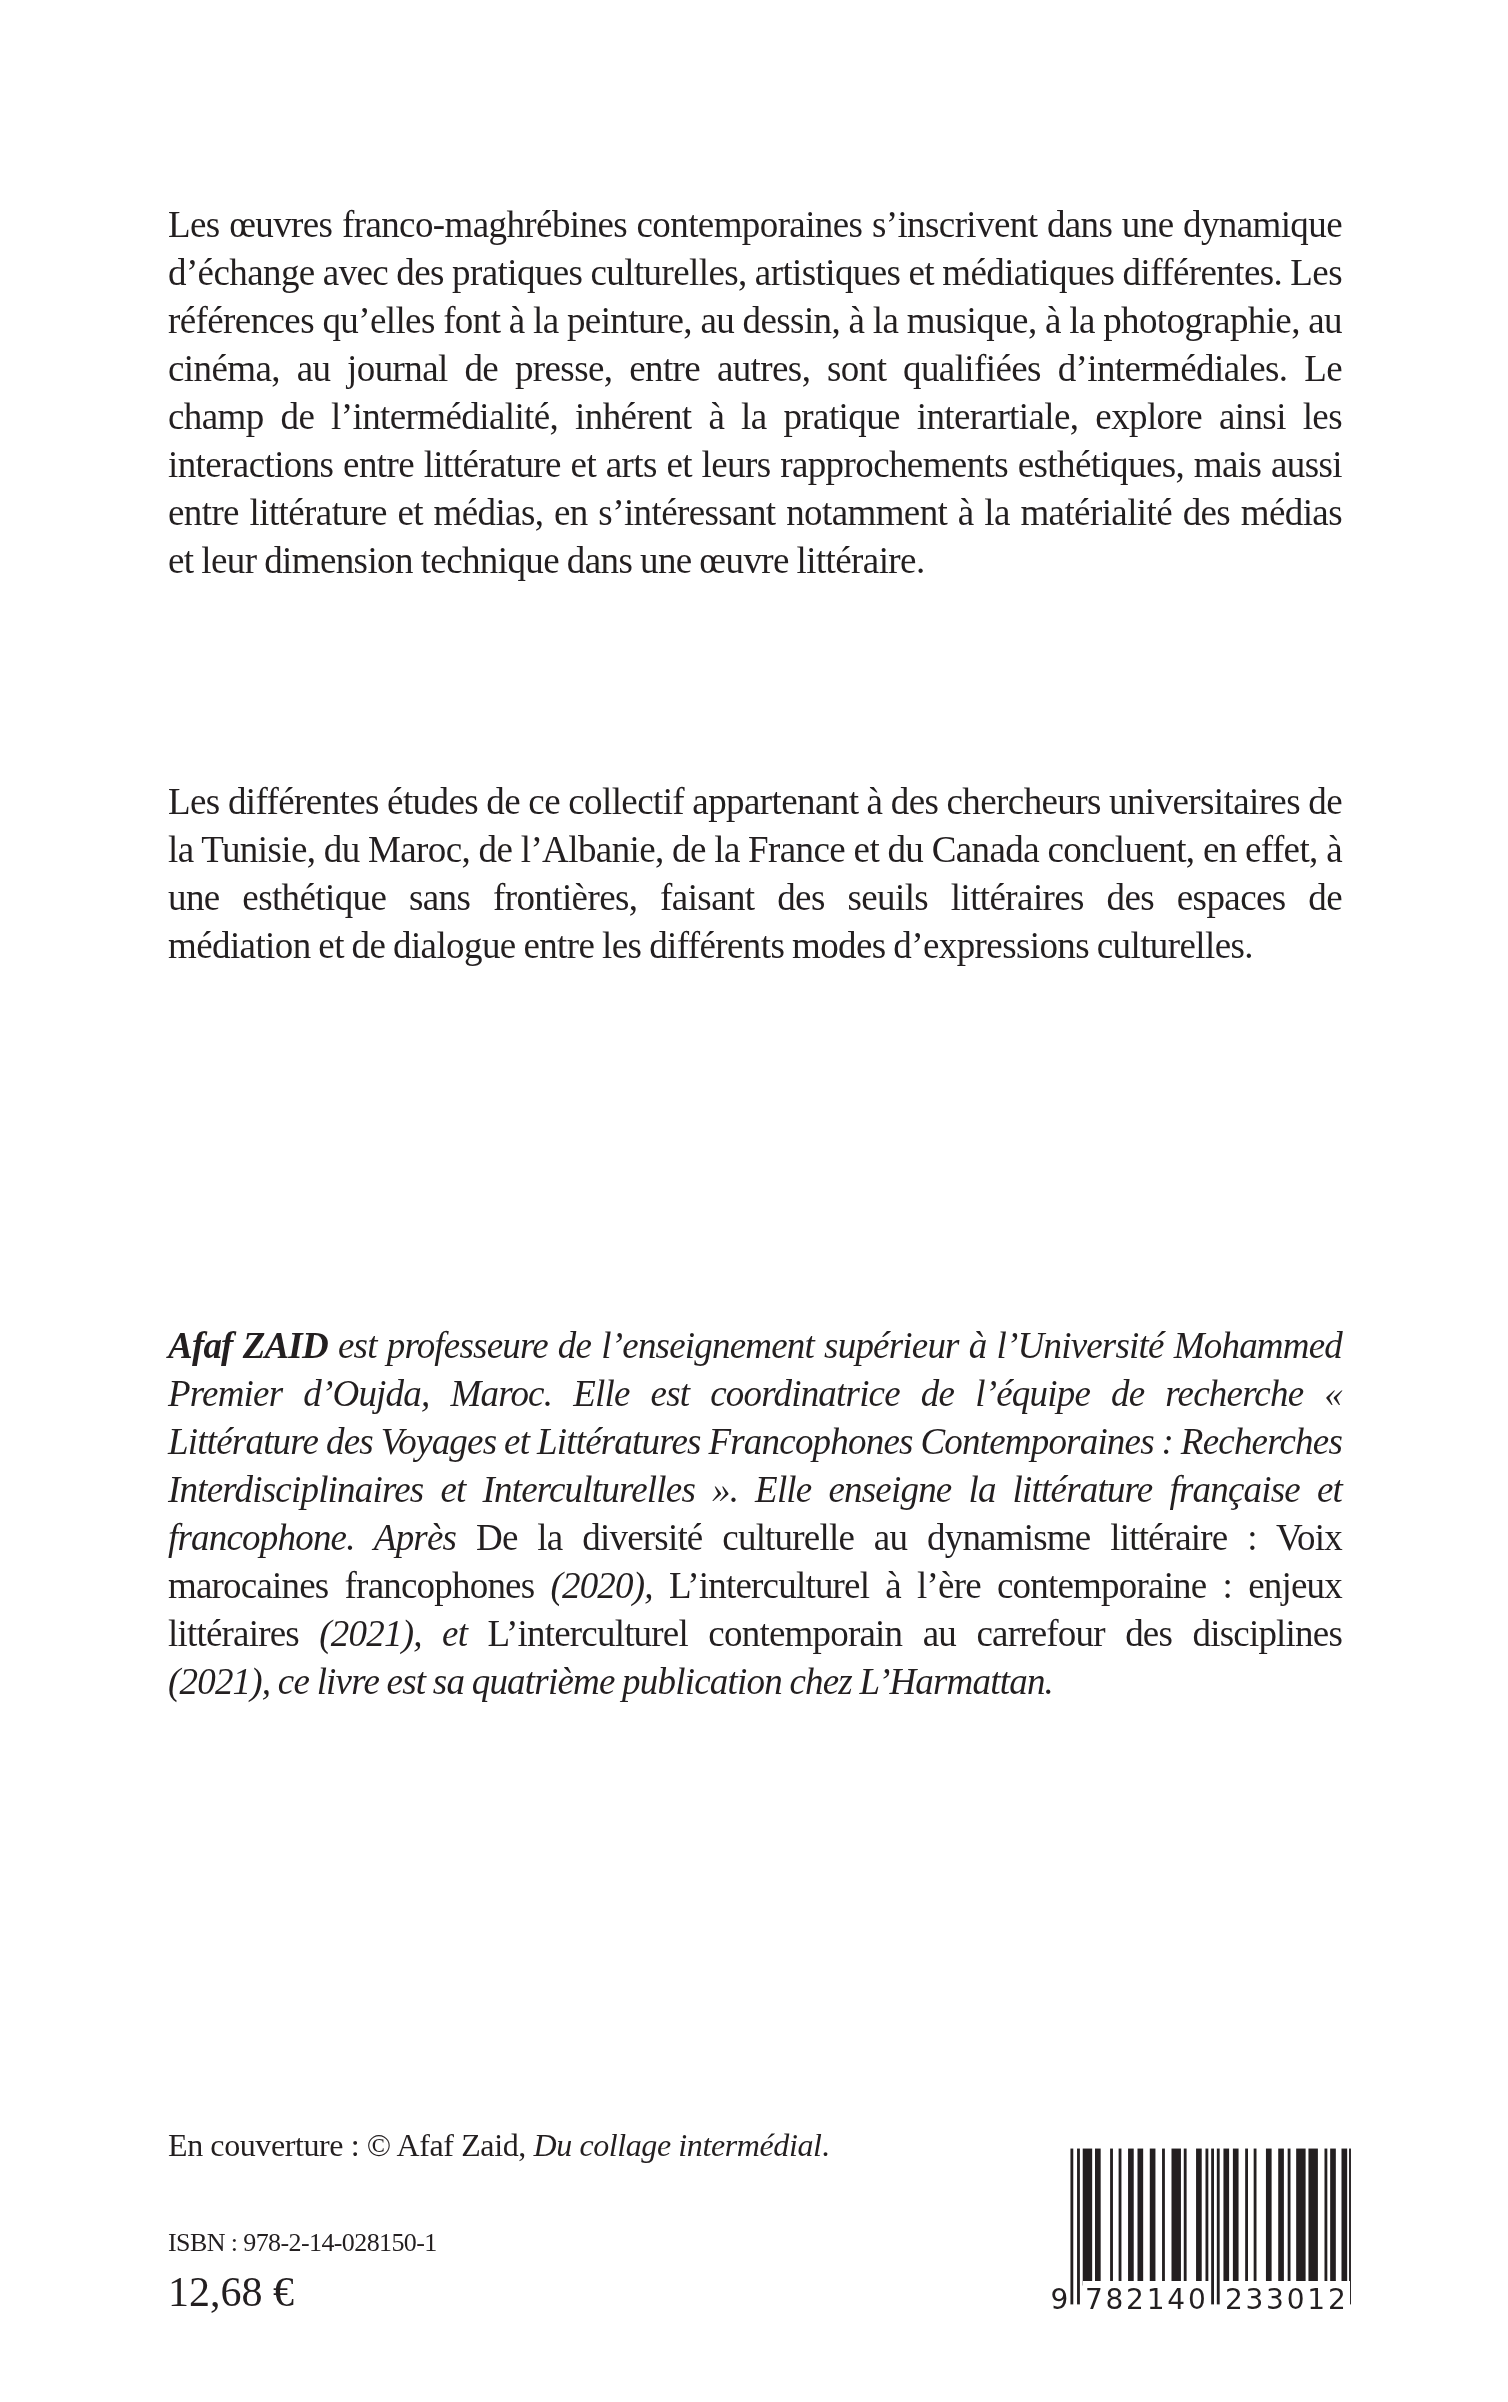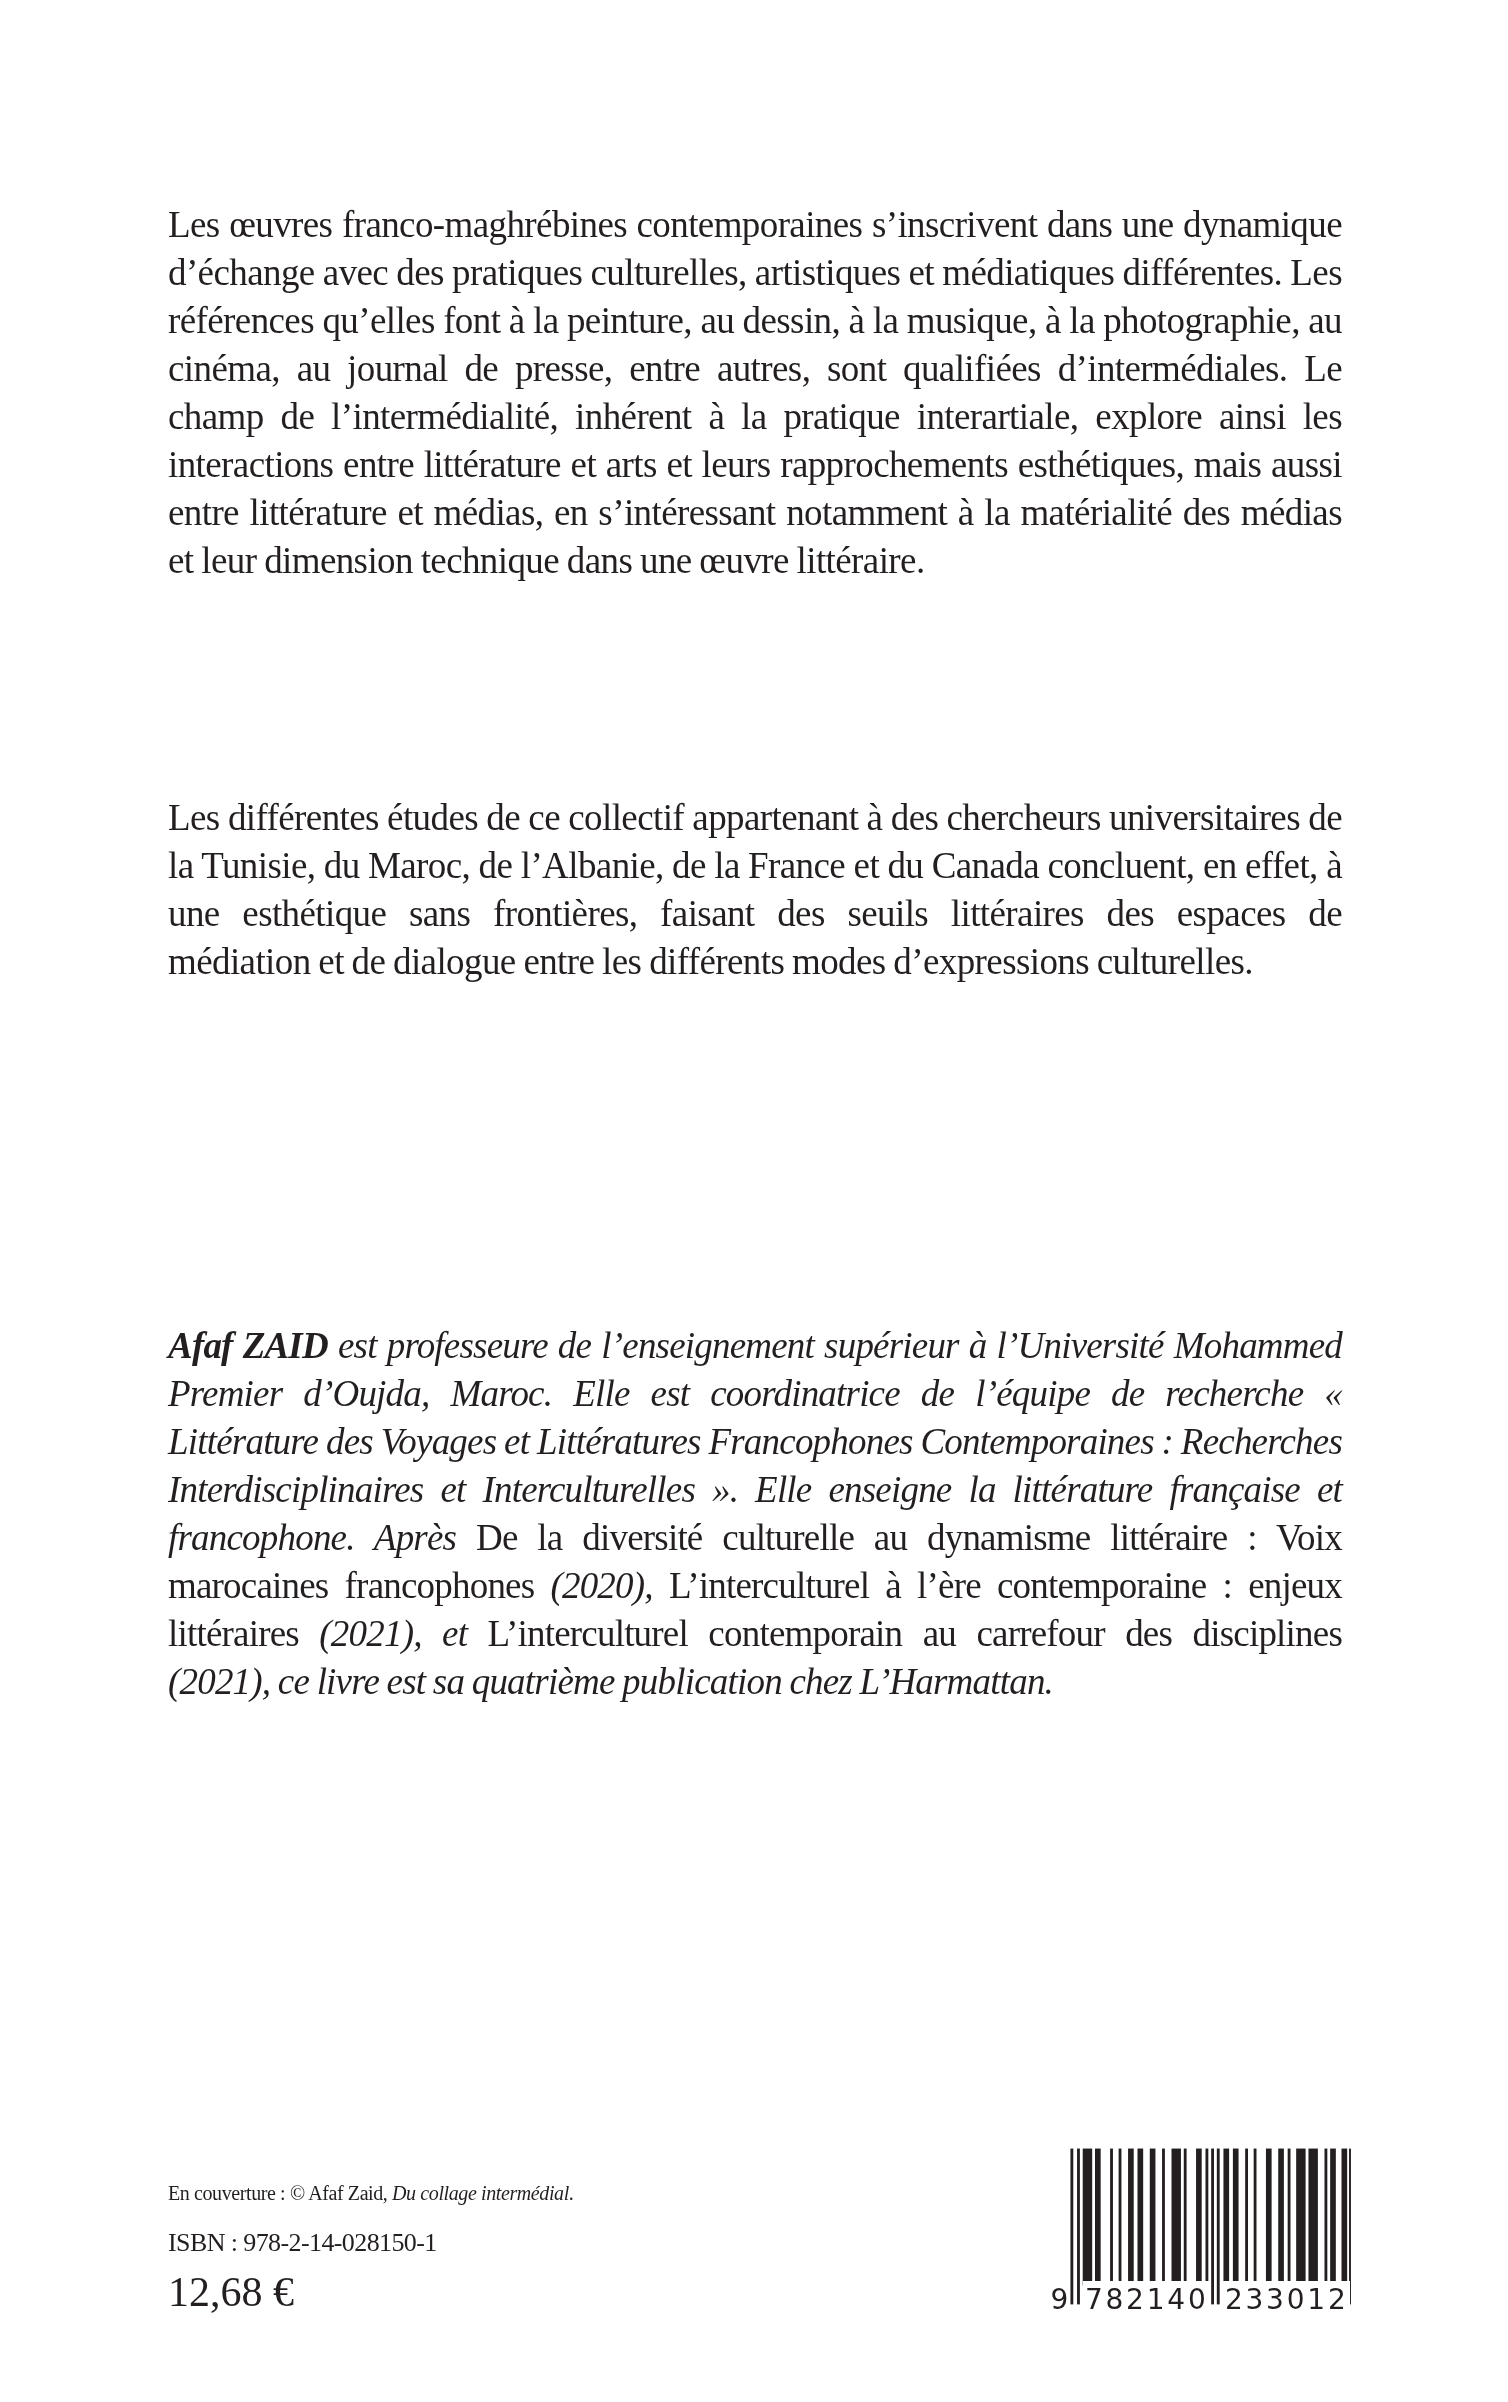--- a/index.html
+++ b/index.html
@@ -7,28 +7,28 @@
     .page { position: absolute; left: 0; top: 0; width: 1508px; height: 2093px; background: #ffffff; color: #231f20; text-decoration: underline; }
     .block {
       position: absolute; left: 168px; width: 1174px;
       font-family: "Liberation Serif", "DejaVu Serif", serif;
       font-size: 37px; line-height: 48px;
       text-align: justify; text-align-last: left;
       letter-spacing: -0.6px; word-spacing: -0.9px;
       margin: 0;
     }
     #p1 { top: 201px; }
-    #p2 { top: 794px; }
+    #p2 { top: 778px; }
     #bio { top: 1322px; font-style: italic; letter-spacing: -0.8px; }
     #bio .upright { font-style: normal; }
     #bio .bold { font-weight: bold; font-style: italic; }
     .credit {
       position: absolute; left: 168px; top: 2126px;
       font-family: "Liberation Serif", "DejaVu Serif", serif;
-      font-size: 20px; line-height: 38px; letter-spacing: -0.4px; margin-top: 48px;
+      font-size: 32px; line-height: 38px; letter-spacing: -0.4px;
     }
     .credit .it { font-style: italic; }
     .isbn {
       position: absolute; left: 168px; top: 2224px;
       font-family: "Liberation Serif", "DejaVu Serif", serif;
       font-size: 26px; line-height: 38px; letter-spacing: -0.6px;
     }
     .price {
       position: absolute; left: 168px; top: 2269px;
       font-family: "Liberation Serif", "DejaVu Serif", serif;

